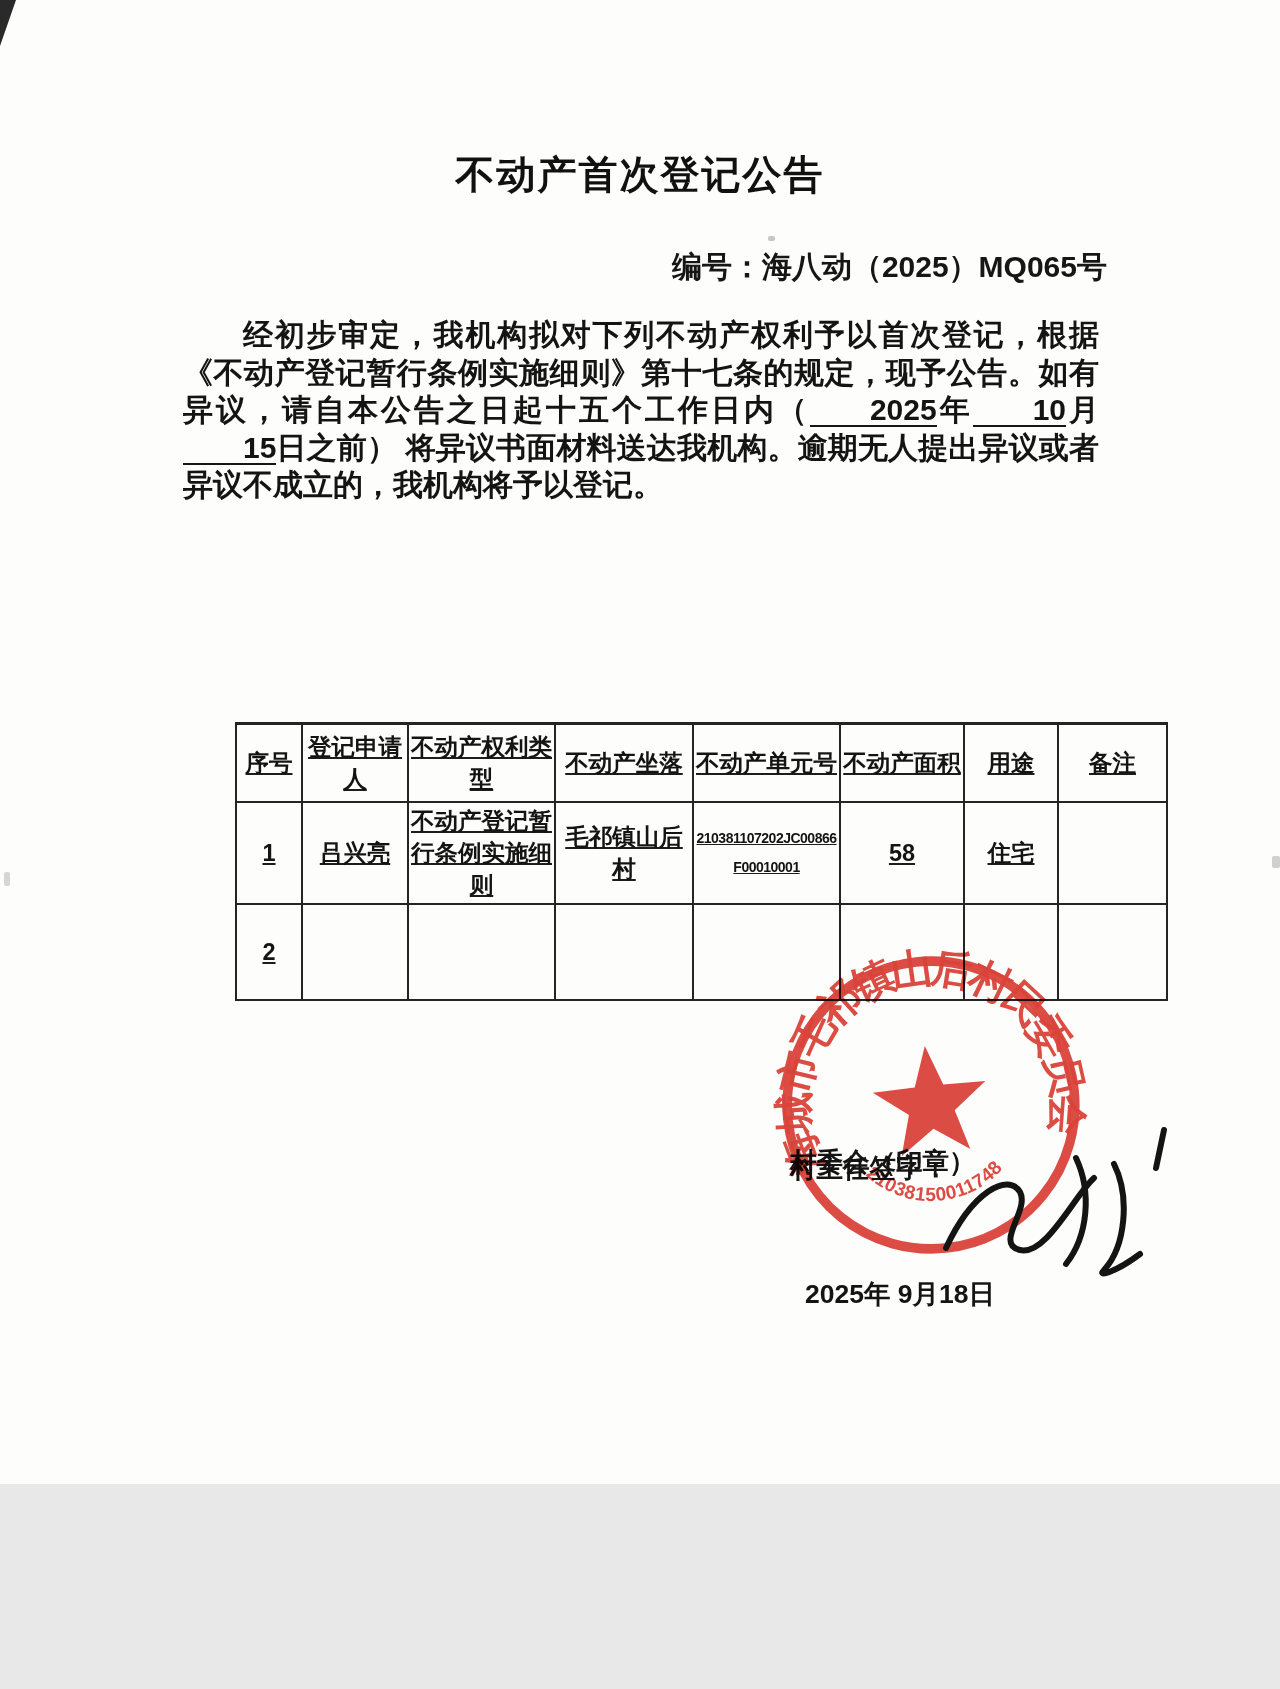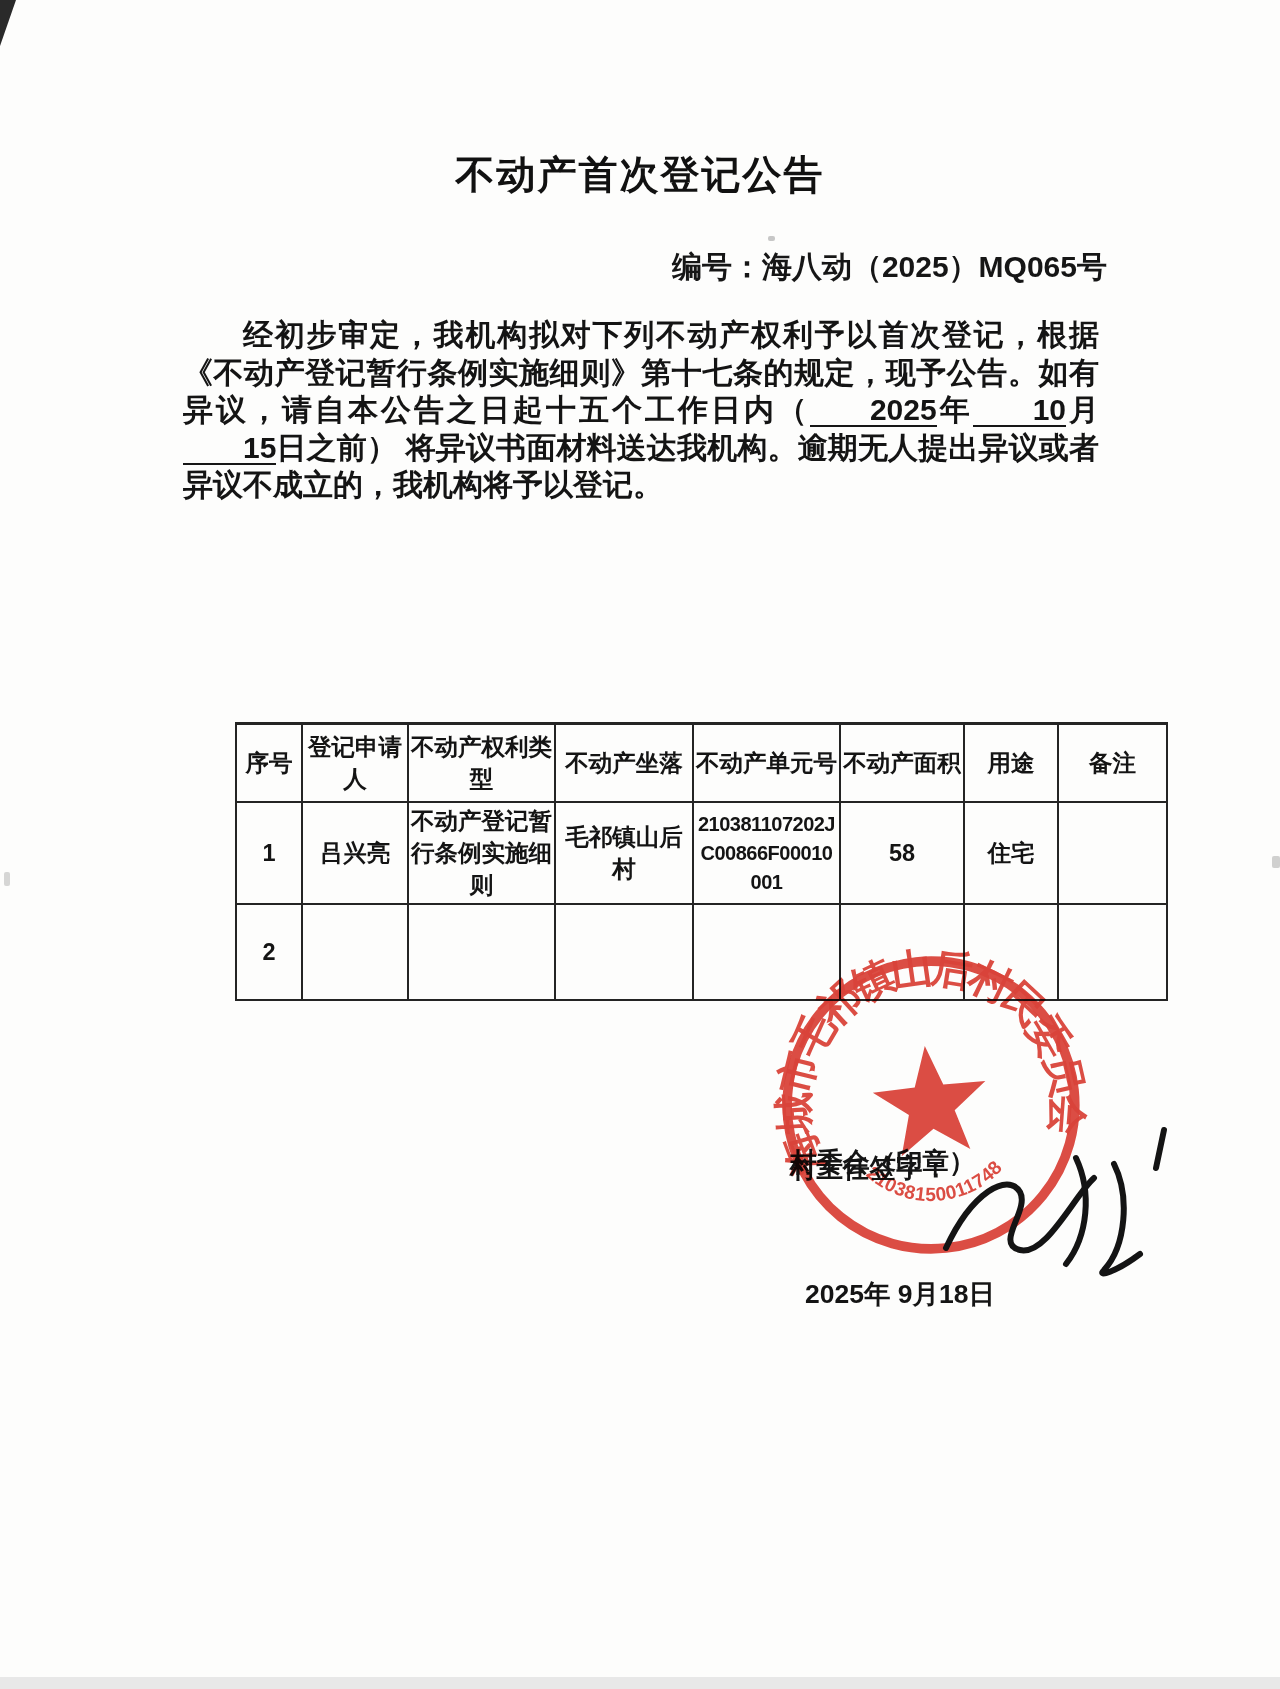--- a/index.html
+++ b/index.html
@@ -2,21 +2,21 @@
 <html><head>
 <meta charset="utf-8">
 <style>
   html,body{margin:0;padding:0;}
   body{
     font-family:"Liberation Sans","DejaVu Sans",sans-serif;
     background:#e8e8e8;
   }
   .page{
     position:relative;
-    width:1280px;height:1677px;
+    width:1280px;height:1484px;
     margin:0 auto;
     background:#fdfdfc;
     overflow:hidden;
     color:#1d1d1d;
   }
   
   .corner-artifact{
     position:absolute;left:0;top:0;width:16px;height:46px;
     background:#2a2a2a;
     clip-path:polygon(0 0,100% 0,0 100%);
@@ -56,32 +56,33 @@
   }
   .address-row{top:522px;left:233px;}
   .address-row .field-value{width:528px;}
   .contact-row{top:574px;left:360px;}
   .contact-row .field-value{width:532px;}
 
   table.reg-table{
     position:absolute;top:722px;left:235px;
     border-collapse:collapse;table-layout:fixed;
     width:931px;
+    text-decoration:underline;
   }
   .reg-table th,.reg-table td{
     border:2px solid #242424;
     font-size:23.5px;font-weight:600;color:#141414;
     text-align:center;vertical-align:middle;
     padding:2px 2px;overflow:hidden;
   }
   .reg-table thead th{border-top:3px solid #242424;height:72px;}
   .reg-table tr.row-1 td{height:94px;}
   .reg-table tr.row-2 td{height:90px;}
   .reg-table td.unit-no{
-    font-size:20px;letter-spacing:-0.5px;
+    font-size:14px;letter-spacing:-0.5px;
     word-break:break-all;line-height:29px;font-weight:600;
   }
 
   .sig-line{position:absolute;font-size:26.5px;font-weight:600;color:#141414;z-index:1;text-align:center;}
   .sig-chief{top:1150px;left:790px;}
   .sig-committee{top:1144px;left:790px;}
   .sig-date{top:1276px;left:805px;}
 
   .stamp{
     position:absolute;left:768px;top:942px;width:326px;height:326px;

